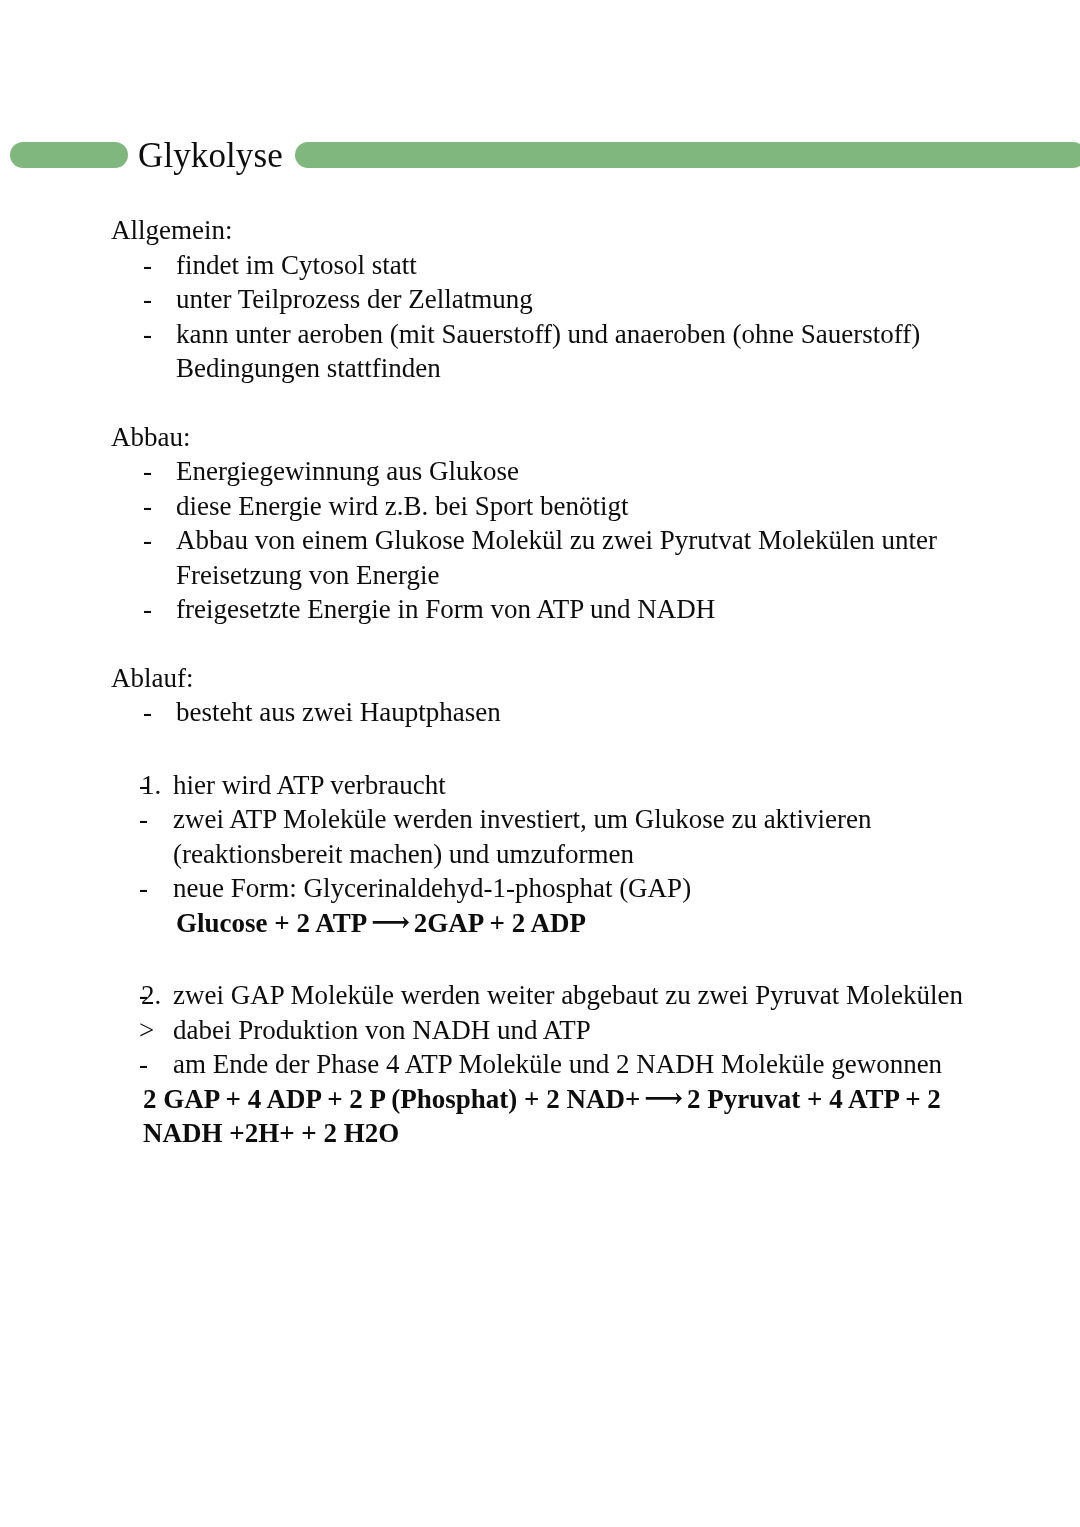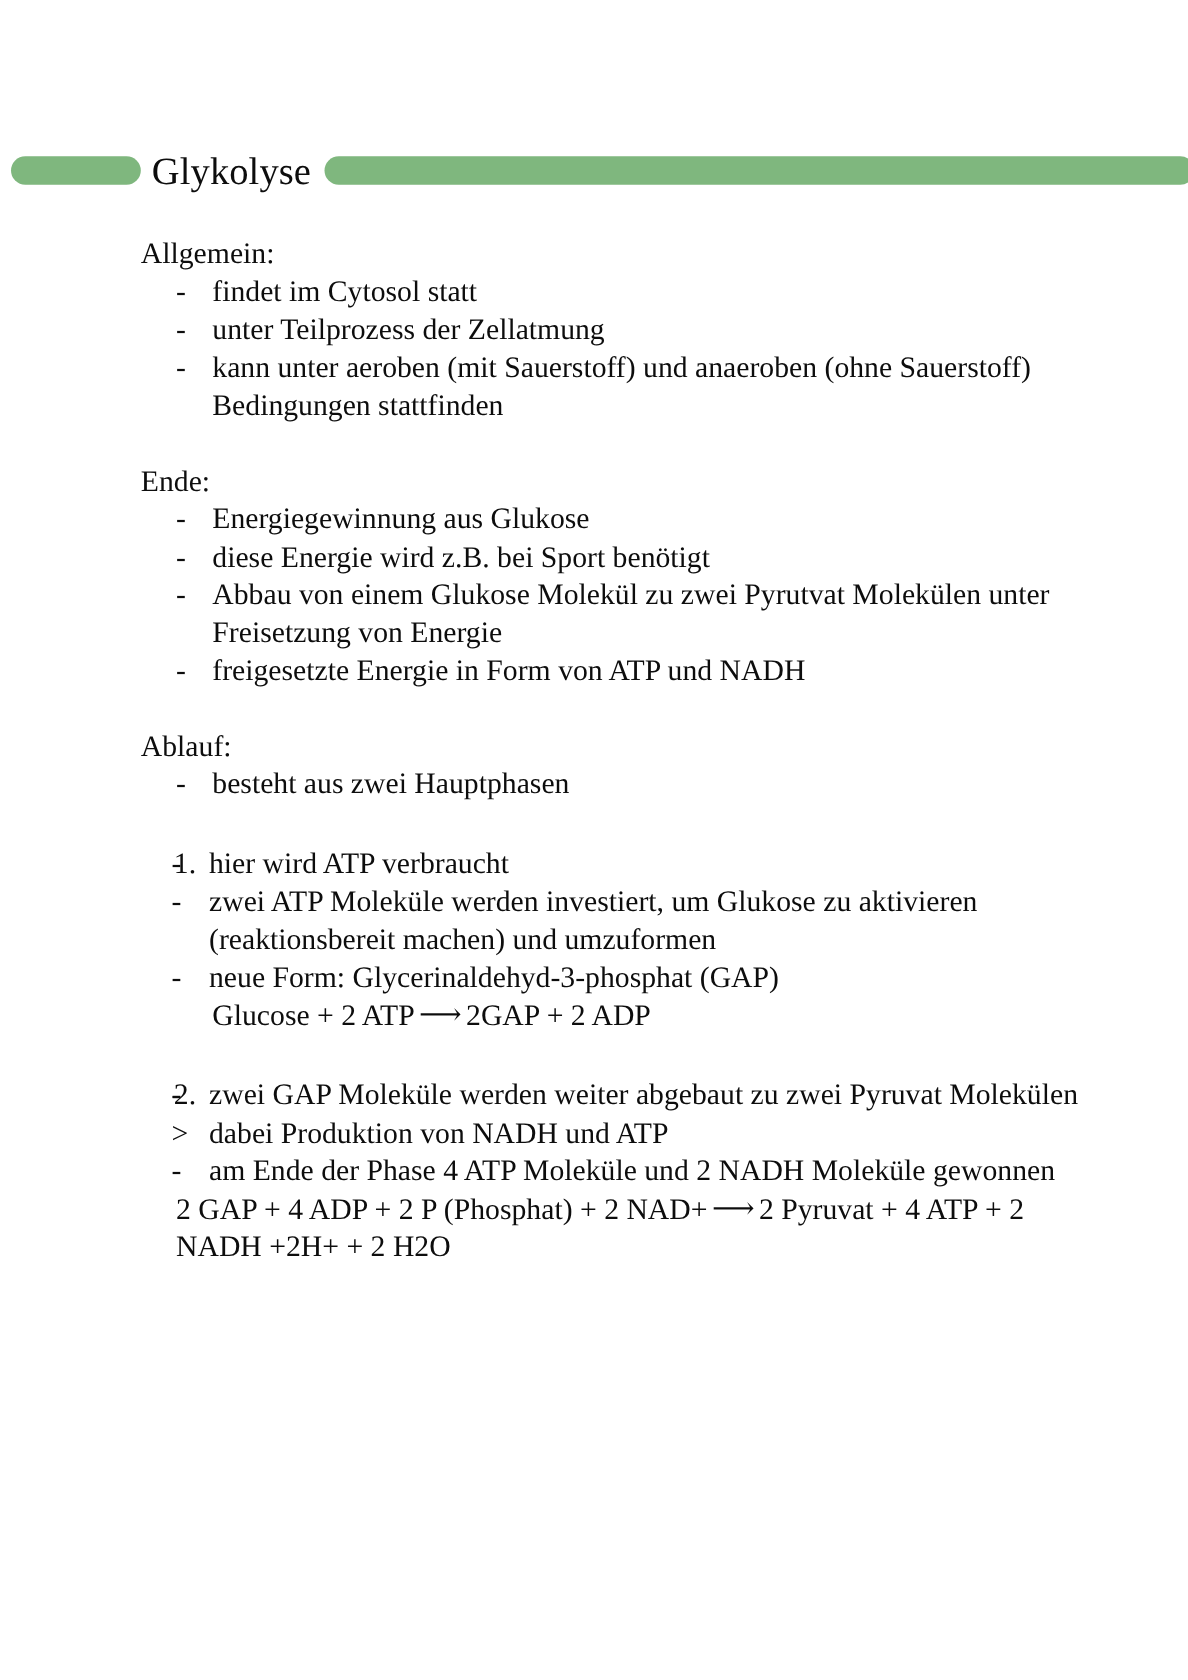--- a/index.html
+++ b/index.html
@@ -48,21 +48,21 @@
     font-size: 35px;
     line-height: 1;
     white-space: nowrap;
     margin-left: 10px;
     letter-spacing: 0.1px;
   }
 
   
   .content {
     position: absolute;
-    left: 128px;
+    left: 111px;
     top: 213px;
     width: 860px;
     font-size: 27px;
     line-height: 34.5px;
   }
 
   .section { }
 
   .section-heading {
     margin: 0;
@@ -90,20 +90,21 @@
   
   .li.numbered { padding-left: 65px; }
   .li.numbered .marker { left: 30px; }
 
   .li.tight { padding-left: 62px; }
   .li.tight .marker { left: 28px; }
 
   .eq {
     margin: 0;
     padding-left: 32px;
+    font-weight: bold;
   }
   .eq-inline {
     padding-left: 65px;
   }
 
   .gap-sm { height: 34px; }
   .gap-md { height: 38px; }
 
   .arrow {
     display: inline-block;
@@ -139,21 +140,21 @@
       <div class="li">
         <span class="marker">-</span>
         <span>kann unter aeroben (mit Sauerstoff) und anaeroben (ohne Sauerstoff) Bedingungen stattfinden</span>
       </div>
     </div>
   </div>
 
   <div class="gap-sm"></div>
 
   <div class="section">
-    <p class="section-heading">Ende:</p>
+    <p class="section-heading">Abbau:</p>
     <div class="list">
       <div class="li">
         <span class="marker">-</span>
         <span>Energiegewinnung aus Glukose</span>
       </div>
       <div class="li">
         <span class="marker">-</span>
         <span>diese Energie wird z.B. bei Sport benötigt</span>
       </div>
       <div class="li">
@@ -189,21 +190,21 @@
       <div class="li tight">
         <span class="marker">-</span>
         <span>hier wird ATP verbraucht</span>
       </div>
       <div class="li tight">
         <span class="marker">-</span>
         <span>zwei ATP Moleküle werden investiert, um Glukose zu aktivieren (reaktionsbereit machen) und umzuformen</span>
       </div>
       <div class="li tight">
         <span class="marker">-</span>
-        <span>neue Form: Glycerinaldehyd-3-phosphat (GAP)</span>
+        <span>neue Form: Glycerinaldehyd-1-phosphat (GAP)</span>
       </div>
     </div>
     <p class="eq eq-inline">
       <span>Glucose + 2 ATP</span><span class="arrow">⟶</span><span>2GAP + 2 ADP</span>
     </p>
   </div>
 
   <div class="gap-md"></div>
 
   <div class="section">

